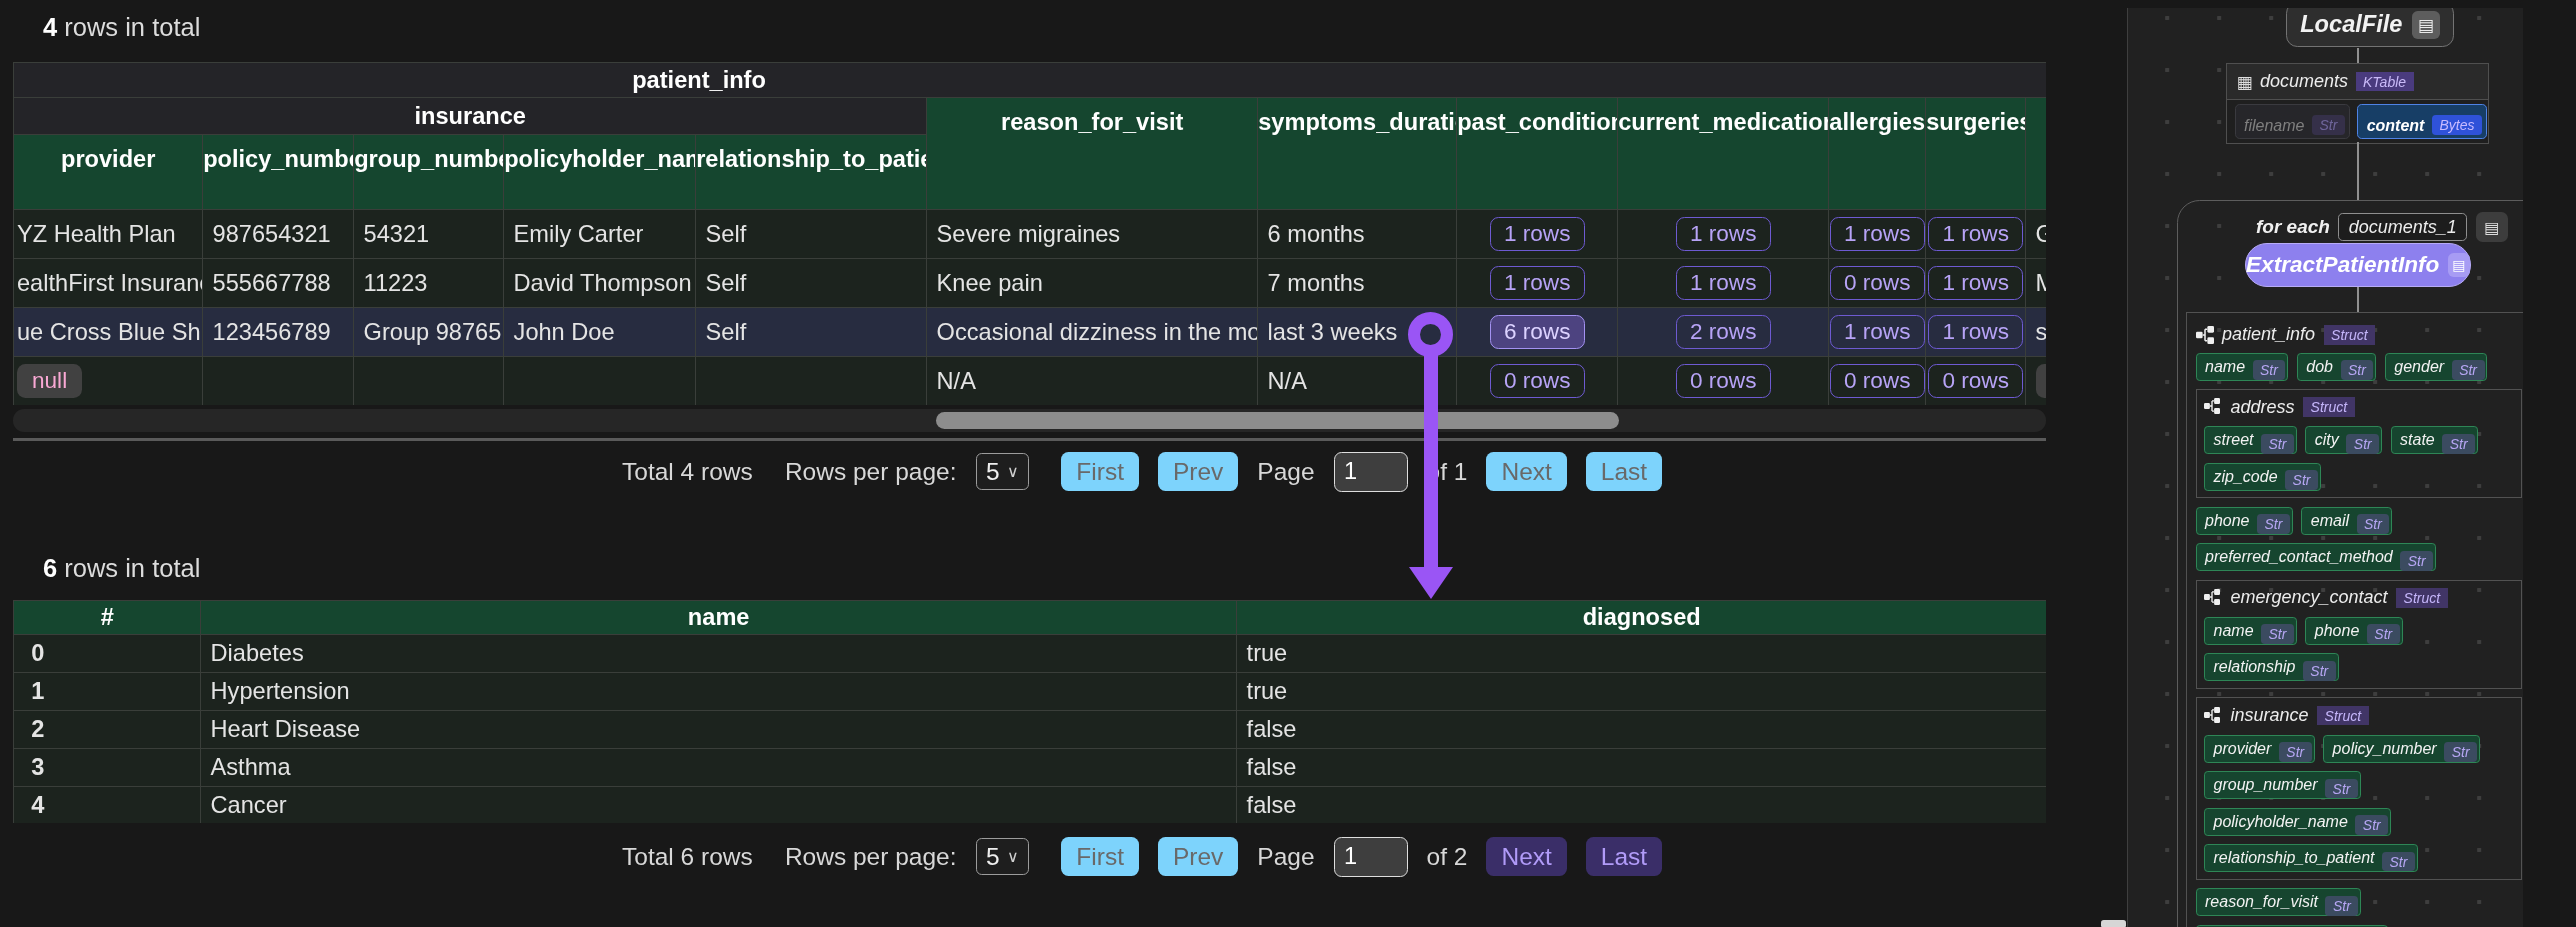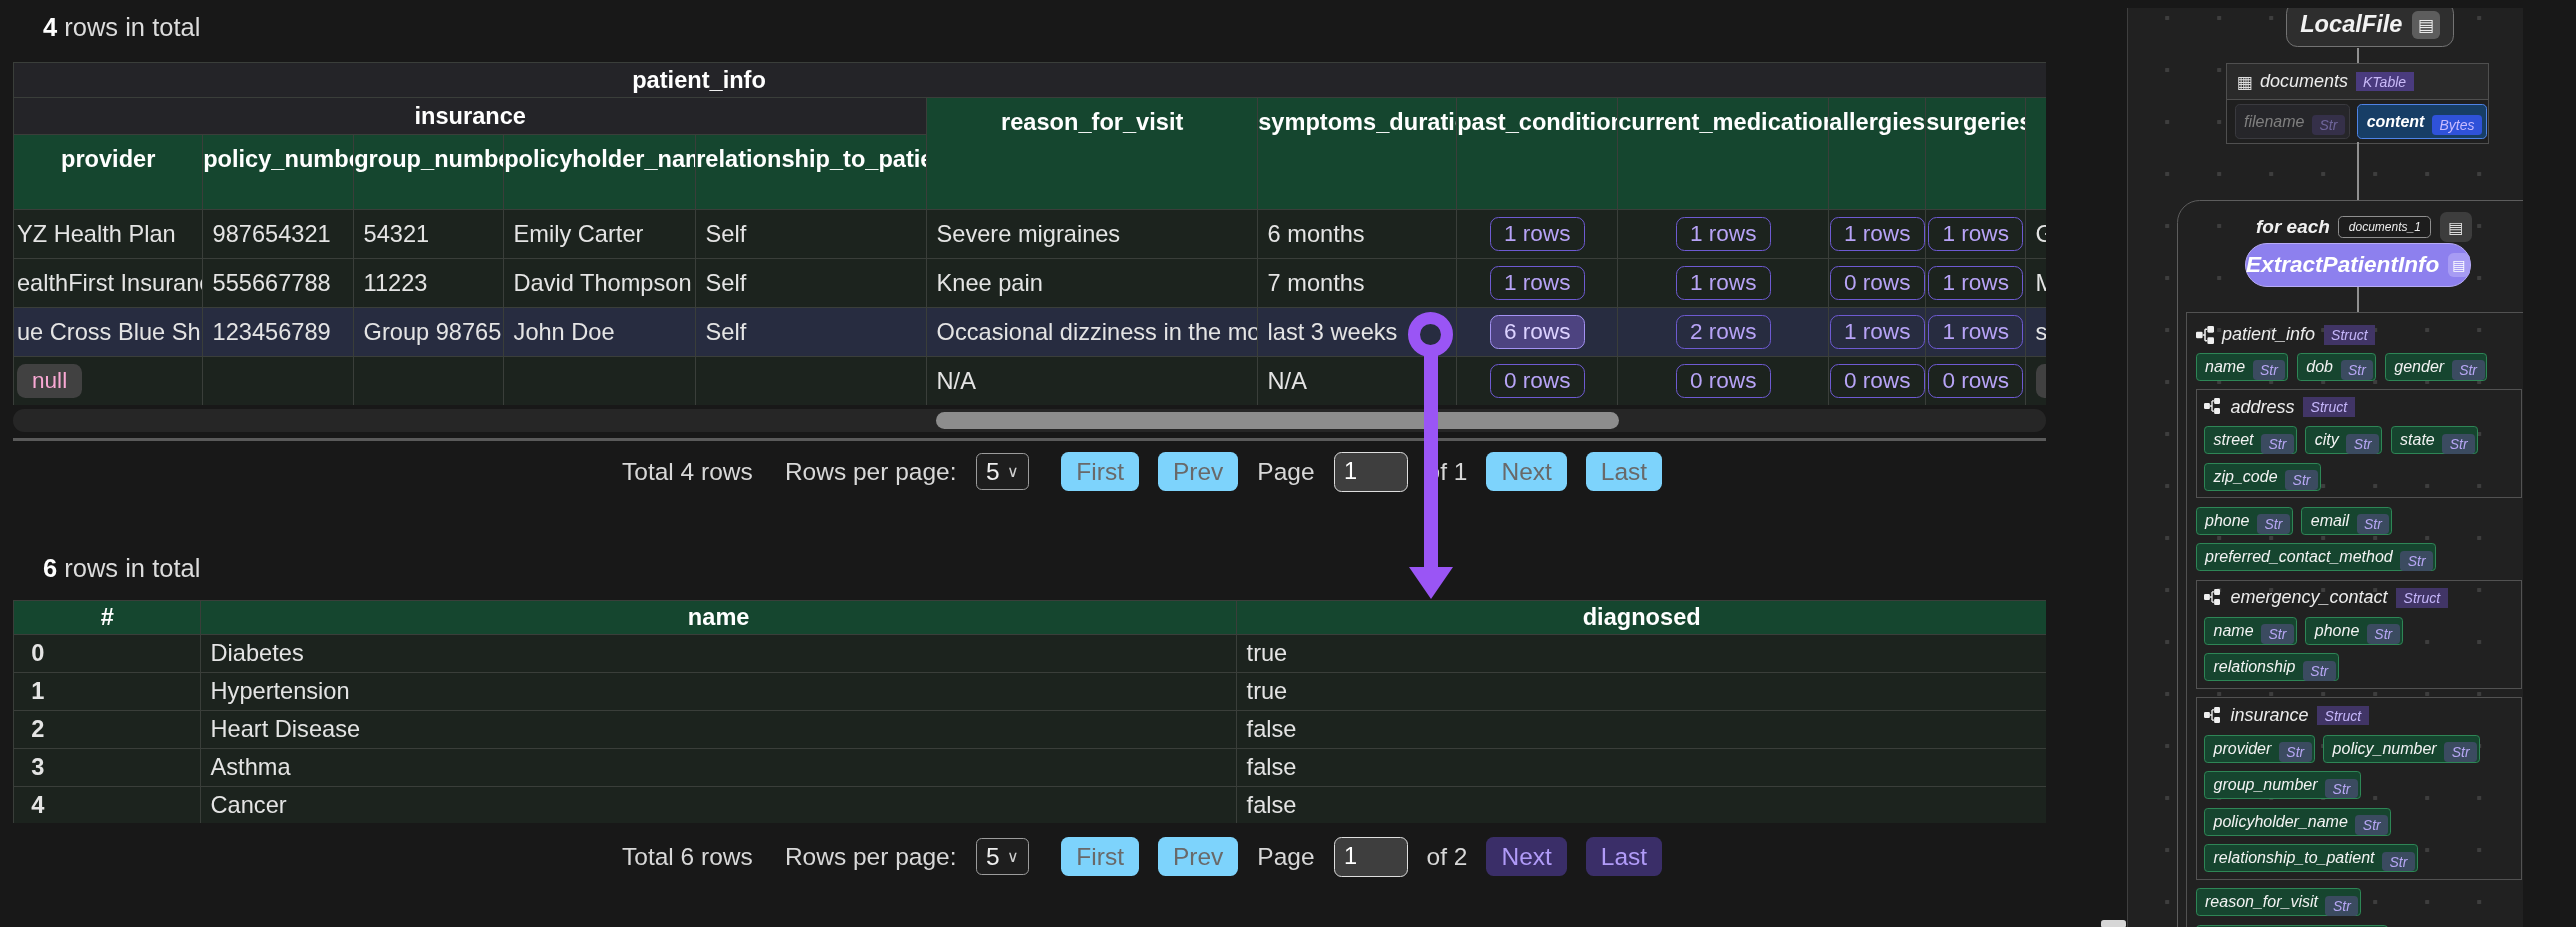--- a/index.html
+++ b/index.html
@@ -67,34 +67,34 @@
   .iconbox { display:inline-flex; align-items:center; justify-content:center; width:28px; height:28px;
              background:#5d5d5d; border-radius:5.7px; color:#eaeaea; font-size:17px; }
   .conn { position:absolute; width:1.9px; background:#909090; left:229px; }
 
   .doc-card { position:absolute; left:98px; top:55px; width:263px; background:#1f1f1f; border:0.9px solid #4f4f4f; }
   .doc-head { height:36px; background:#2a2a2a; border-bottom:0.9px solid #4f4f4f; display:flex; align-items:center; gap:7.5px; padding:0 9.4px; }
   .doc-head .ttl { font-size:18px; color:#ececec; }
   .badge { border-radius:0; font-size:14px; padding:1.9px 7.5px; }
   .badge.ktable { background:#4a3b7e; color:#c9baf8; }
   .doc-body { height:43px; display:flex; align-items:center; gap:7.5px; padding:0 7.5px; }
-  .fchip { display:inline-flex; align-items:center; gap:7.5px; border-radius:4.7px; padding:2.8px 3.8px 2.8px 8.5px; }
+  .fchip { display:inline-flex; align-items:flex-end; gap:7.5px; border-radius:4.7px; padding:2.8px 3.8px 2.8px 8.5px; }
   .fchip.dim { background:#26262a; border:0.9px solid #3a3a3f; }
   .fchip.dim .fl { color:#7f7f7f; font-size:16px; }
   .fchip.dim .bdg { background:#353049; color:#6e659a; }
   .fchip.active { background:#173e66; border:1.9px solid #4f83e6; }
   .fchip.active .fl { color:#ffffff; font-weight:600; font-size:16px; }
   .fchip.active .bdg { background:#2f52d9; color:#c7baff; }
   .bdg { border-radius:3.8px; font-size:14px; padding:1.9px 7.5px;margin-top:7px; }
 
   .foreach-box { position:absolute; left:49px; top:192px; width:443px; height:766px;
                  border:1.9px solid #5d5d5d; border-radius:22.6px; }
   .foreach-head { position:absolute; left:128px; top:204px; display:flex; align-items:center; gap:8.5px; }
   .foreach-head .fe { font-size:19px; font-weight:700; color:#f0f0f0; }
-  .fe-arg { border:1.9px solid #8f8f8f; border-radius:4.7px; padding:2.8px 9.4px; font-size:12px; color:#ececec; background:#1d1d1d; }
+  .fe-arg { border:1.9px solid #8f8f8f; border-radius:4.7px; padding:2.8px 9.4px; font-size:18px; color:#ececec; background:#1d1d1d; }
   .fe-icon { display:inline-flex; align-items:center; justify-content:center; width:32px; height:30px;
              background:#3d3d3d; border-radius:6.6px; color:#ddd; font-size:16px; }
   .pill { position:absolute; left:117px; top:235px; width:226px; height:44px; background:#8d80ee;
           border:1.9px solid #b7abf7; border-radius:22.6px; display:flex; align-items:center; justify-content:center; gap:8.5px; }
   .pill .pl { font-size:22.6px; font-weight:700; color:#fff; }
   .pill .iconbox { background:#a79cf4; width:24.5px; height:24.5px; font-size:14px; color:#fff; }
 
   .schema-card { position:absolute; left:58px; top:304px; width:345px; height:660px;
                  border:0.9px solid #525252; padding:5.7px 8.5px; }
   .shead { display:flex; align-items:center; gap:8.5px; height:32px; }

